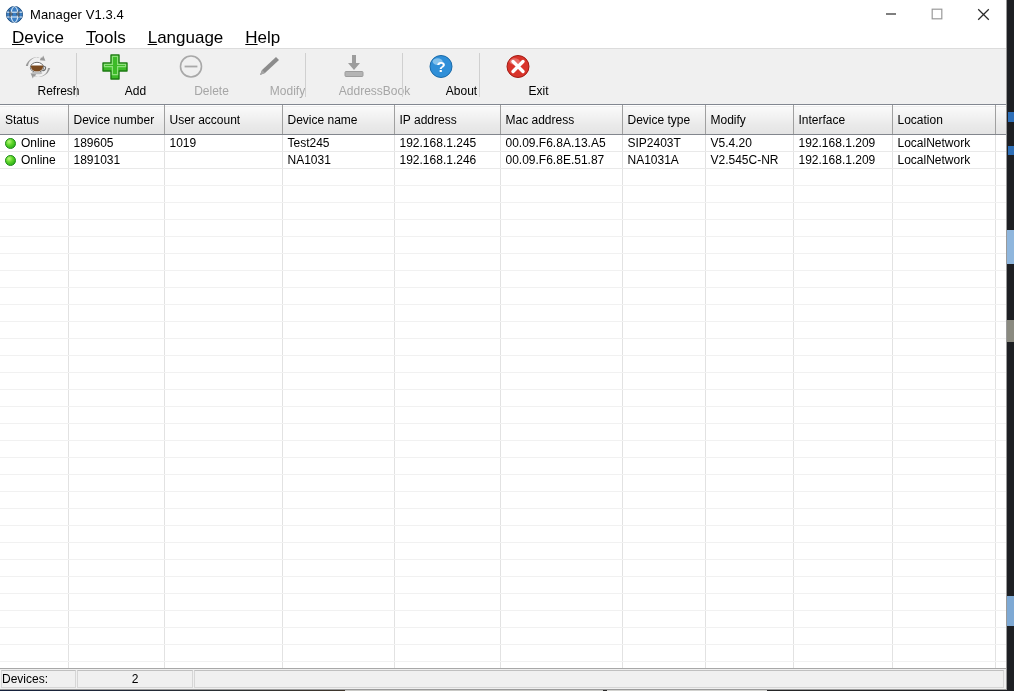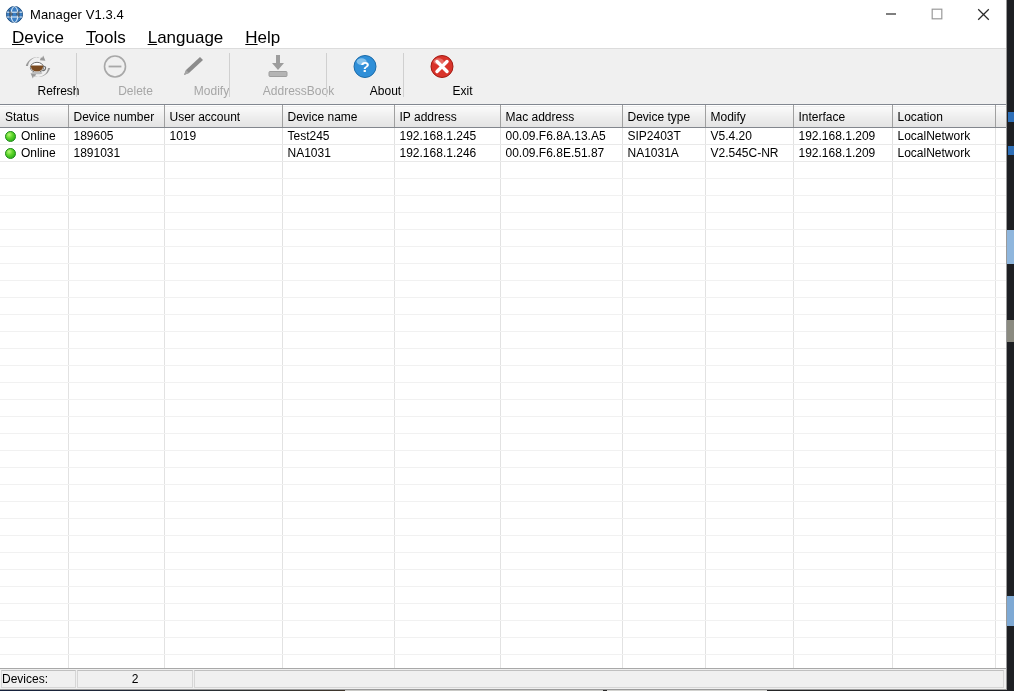--- a/index.html
+++ b/index.html
@@ -195,21 +195,21 @@
     overflow: hidden;
     border-top: 1px solid #828790;
   }
   table.grid {
     border-collapse: collapse;
     table-layout: fixed;
     width: 1006px;
     font-size: 12px;
   }
   table.grid th {
-    height: 22px;
+    height: 29px;
     background: linear-gradient(#fbfbfb, #ebebeb 60%, #e3e3e3);
     border-right: 1px solid #a0a0a0;
     border-bottom: 1px solid #82868d;
     border-top: 1px solid #ffffff;
     font-weight: normal;
     text-align: left;
     padding: 0 0 0 5px;
     color: #000;
     white-space: nowrap;
     overflow: hidden;
@@ -345,20 +345,29 @@
           <path d="M8 13.4 h12 v1.6 a6 4.6 0 0 1 -12 0 z" fill="#7a4a20"></path>
           <path d="M20 14 q3.4 0.4 2.4 3 q-0.8 2 -3 1.4" fill="none" stroke="#6f6f6f" stroke-width="1.2"></path>
           <ellipse cx="14" cy="21" rx="5.4" ry="1.3" fill="#bdbdbd"></ellipse>
         </svg>
       </span>
       <span class="tb-label">Refresh</span>
     </button>
 
     <div class="tb-sep"></div>
 
+    <button class="tb-btn">
+      <span class="tb-icon">
+        <svg width="30" height="30" viewBox="0 0 30 30">
+          <path d="M11 3 h8 v8 h8 v8 h-8 v8 h-8 v-8 h-8 v-8 h8 z" fill="#3dbb28" stroke="#1c7a12" stroke-width="1.4" stroke-linejoin="round"></path>
+          <path d="M12.4 4.4 h5.2 v8 h8 v2.2 h-8 v8 h-5.2 v-8 h-8 v-2.2 h8 z" fill="none" stroke="#8ee07c" stroke-width="1.2"></path>
+        </svg>
+      </span>
+      <span class="tb-label">Add</span>
+    </button>
 
     <button class="tb-btn disabled">
       <span class="tb-icon">
         <svg width="30" height="30" viewBox="0 0 30 30">
           <circle cx="15" cy="14.5" r="10.5" fill="none" stroke="#a8a8a8" stroke-width="1.6"></circle>
           <path d="M8.6 14.5 h12.8" stroke="#a8a8a8" stroke-width="1.8"></path>
         </svg>
       </span>
       <span class="tb-label">Delete</span>
     </button>

